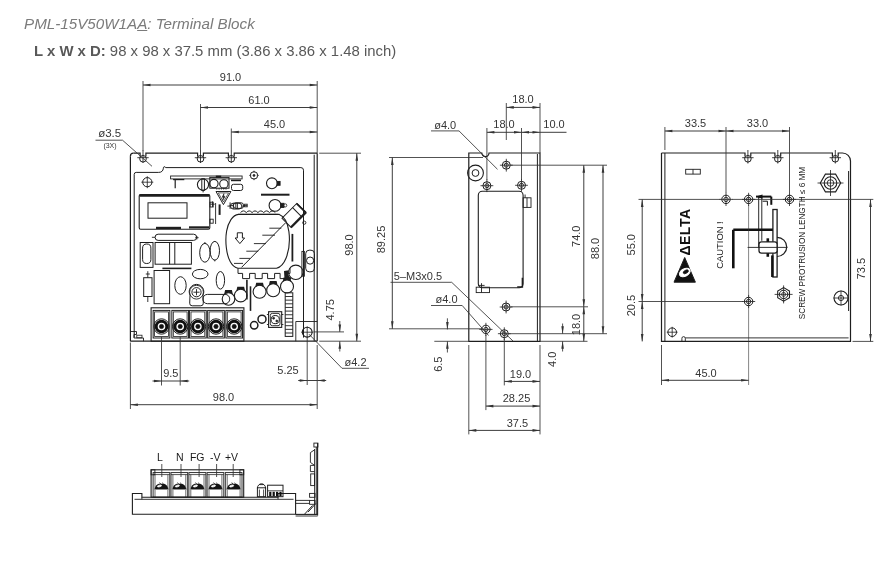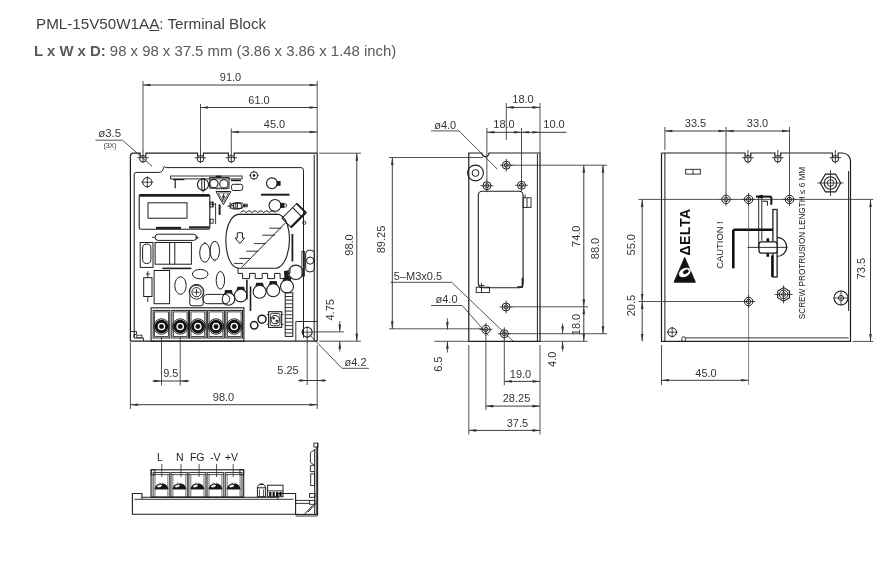--- a/index.html
+++ b/index.html
@@ -1,15 +1,15 @@
 <!DOCTYPE html>
 <html><head><meta charset="utf-8"><style>
 html,body{margin:0;padding:0;background:#ffffff;width:884px;height:578px;overflow:hidden}
 body{font-family:"Liberation Sans",sans-serif;}
-.t1{position:absolute;left:36px;top:15px;font-size:15.2px;color:#404040;}
+.t1{position:absolute;left:24px;top:15px;font-size:15.2px;color:#3b82f6;font-style:italic;}
 .t2{position:absolute;left:34px;top:43px;font-size:14.9px;color:#595959;text-align:center;}
 svg text{font-family:"Liberation Sans",sans-serif;}
 </style></head>
 <body style="filter:grayscale(1)">
 <div class="t1">PML-15V50W1A<u>A</u>: Terminal Block</div>
 <div class="t2"><b>L x W x D:</b> 98 x 98 x 37.5 mm (3.86 x 3.86 x 1.48 inch)</div>
 <svg width="884" height="578" viewBox="0 0 884 578" style="position:absolute;left:0;top:0">
 <path d="M 133.4 153.2 L 140.1 153.2 L 140.1 156.6 M 145.9 156.6 L 145.9 153.2 L 197.6 153.2 L 197.6 156.6 M 203.4 156.6 L 203.4 153.2 L 228.4 153.2 L 228.4 156.6 M 234.20000000000002 156.6 L 234.20000000000002 153.2 L 317.2 153.2" fill="none" stroke="#1e1e1e" stroke-width="1.2"></path>
 <circle cx="143.0" cy="158.8" r="3.3" fill="none" stroke="#1e1e1e" stroke-width="1.0"></circle>
 <line x1="137.3" y1="157.7" x2="148.7" y2="157.7" stroke="#1e1e1e" stroke-width="0.85"></line>

